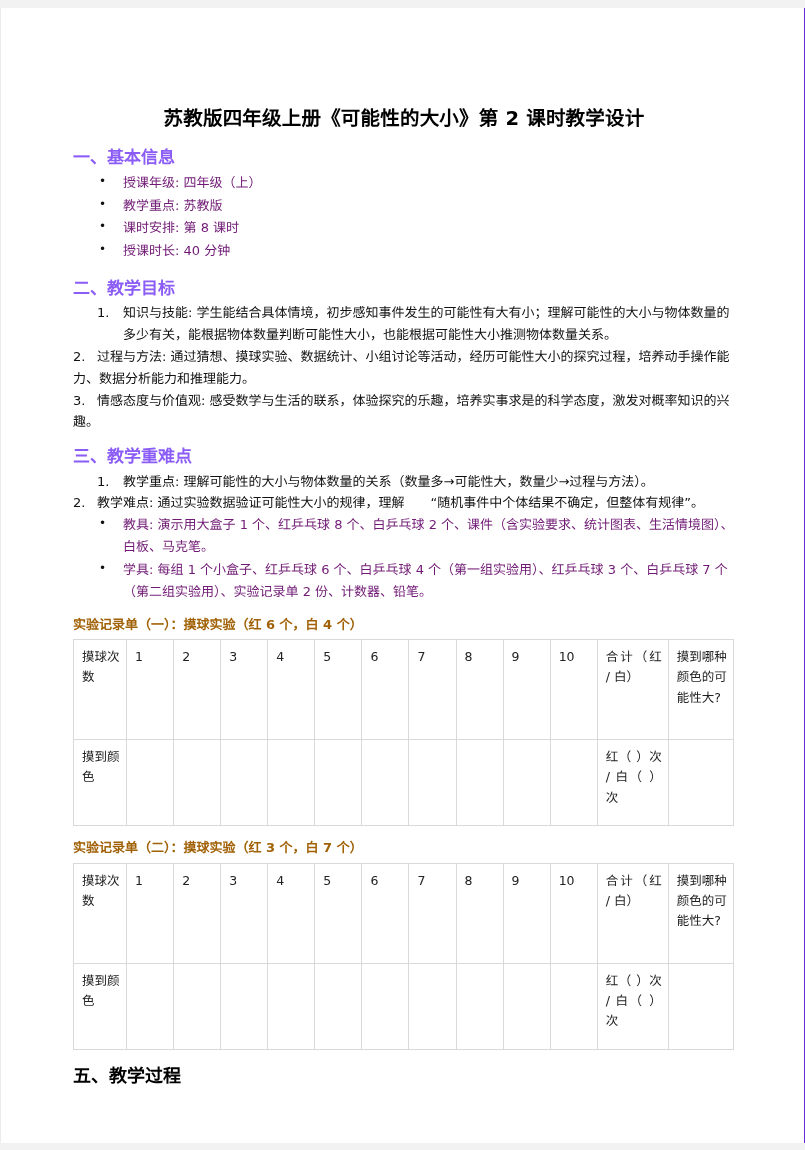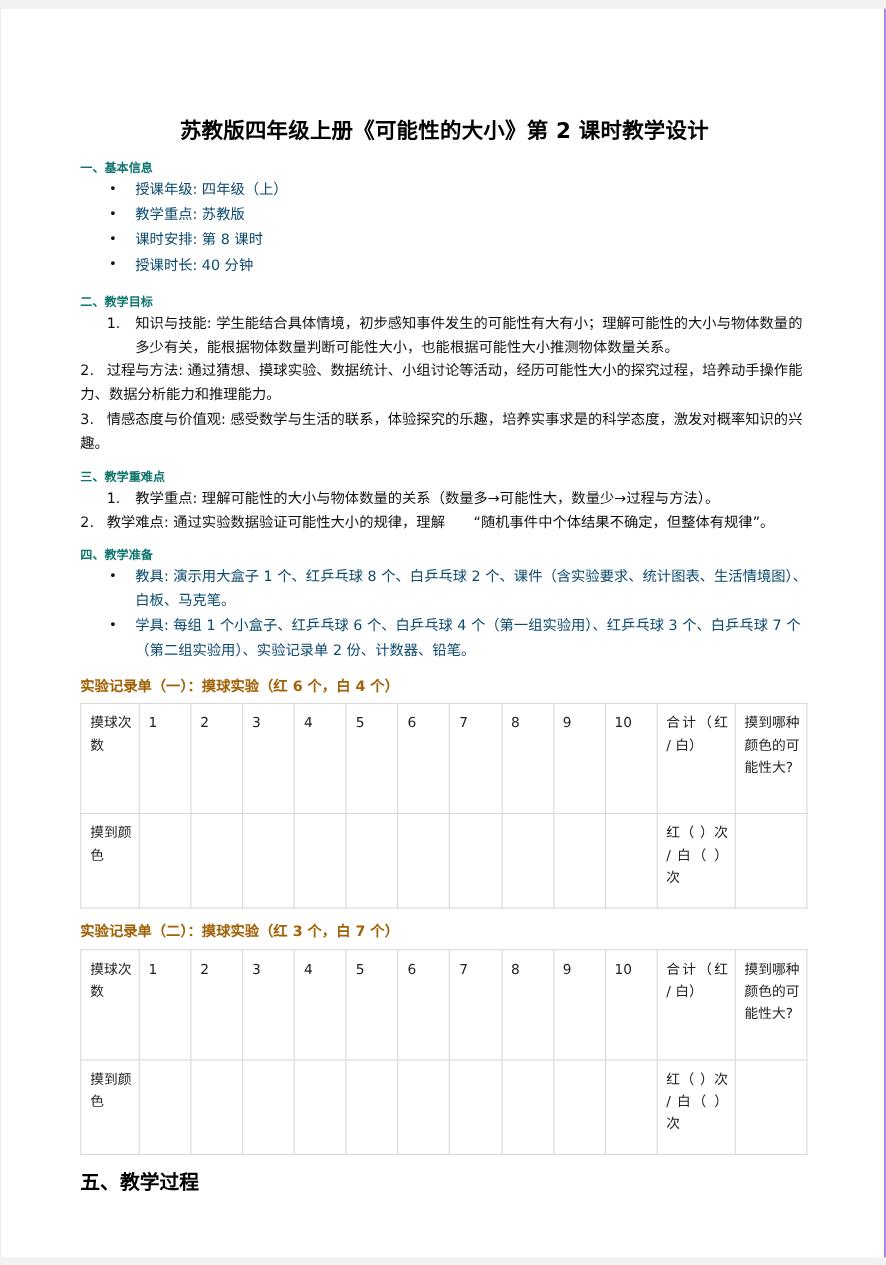--- a/index.html
+++ b/index.html
@@ -37,39 +37,39 @@
     font-weight: bold;
     text-align: center;
     color: #000;
     margin: 0;
     padding-top: 98px;
     letter-spacing: 0.2px;
     line-height: 1.3;
   }
 
   .sec-heading {
-    font-size: 11px;
+    font-size: 17px;
     font-weight: bold;
-    color: #0f766e;
+    color: #8b5cf6;
     margin: 13px 0 1px 0;
     line-height: 1.55;
   }
   .sec-heading.tight { margin-top: 10px; }
 
   ul.bullets {
     list-style: none;
     margin: 0;
     padding: 0;
   }
   ul.bullets > li {
     position: relative;
     padding-left: 50px;
     font-size: 13px;
     line-height: 1.68;
-    color: #0c4a6e;
+    color: #701a75;
     margin: 0 0 1px 0;
   }
   ul.bullets > li::before {
     content: "\2022";
     position: absolute;
     left: 26px;
     top: -1px;
     font-size: 12px;
     color: #111;
   }
@@ -179,21 +179,20 @@
     <div class="sec-heading tight">三、教学重难点</div>
     <ol class="numbered">
       <li class="indent">
         <span class="num">1.</span><span class="para-body">教学重点: 理解可能性的大小与物体数量的关系（数量多→可能性大，数量少→过程与方法）。</span>
       </li>
       <li class="flush">
         <span class="num">2.</span><span class="para-body">教学难点: 通过实验数据验证可能性大小的规律，理解　　“随机事件中个体结果不确定，但整体有规律”。</span>
       </li>
     </ol>
 
-    <div class="sec-heading tight">四、教学准备</div>
     <ul class="bullets">
       <li>教具: 演示用大盒子 1 个、红乒乓球 8 个、白乒乓球 2 个、课件（含实验要求、统计图表、生活情境图）、白板、马克笔。</li>
       <li>学具: 每组 1 个小盒子、红乒乓球 6 个、白乒乓球 4 个（第一组实验用）、红乒乓球 3 个、白乒乓球 7 个（第二组实验用）、实验记录单 2 份、计数器、铅笔。</li>
     </ul>
 
     <div class="table-caption">实验记录单（一）：摸球实验（红 6 个，白 4 个）</div>
     <table class="record">
       <colgroup>
         <col class="c-label">
           <col class="c-num">

